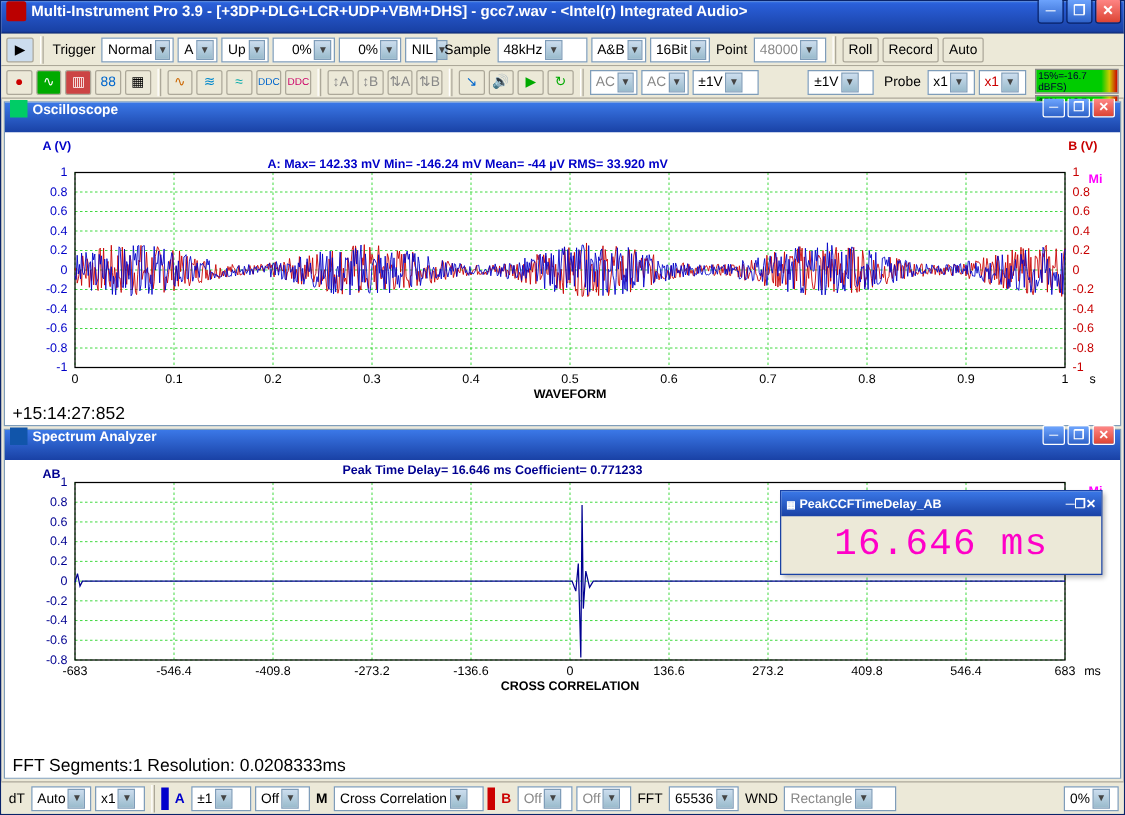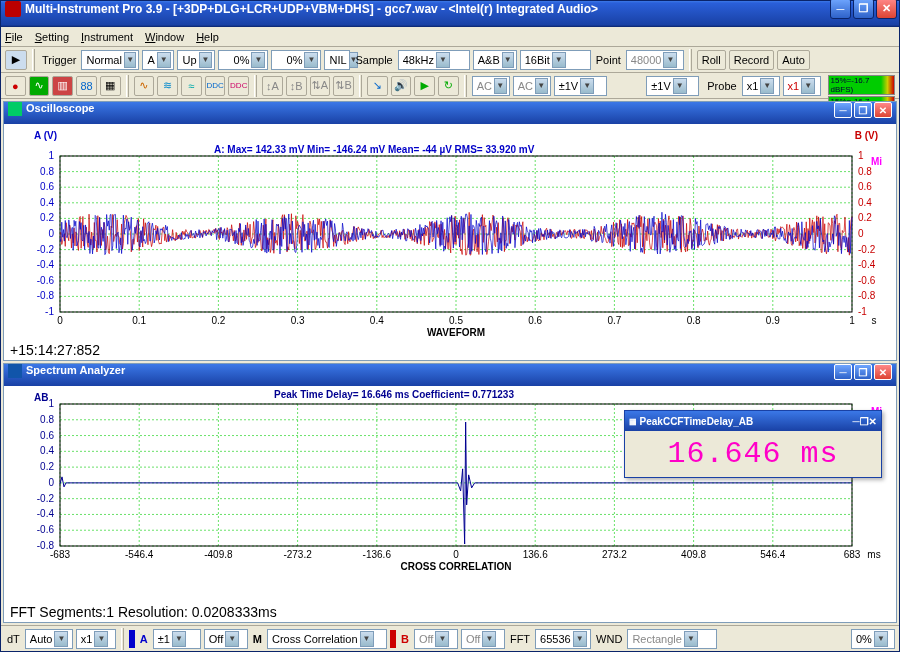--- a/index.html
+++ b/index.html
@@ -16,21 +16,21 @@
   .menubar span u { text-decoration: underline; }
   .toolbar1, .toolbar2 { height: 26px; background: #ece9d8; border-bottom: 1px solid #aca899; display: flex; align-items: center; padding: 0 4px; gap: 3px; font-size:11px; }
   .toolbar-sep { width:3px; height:22px; border-left:1px solid #fff; border-right:1px solid #aca899; margin:0 2px; }
   .btn { height: 20px; padding: 0 4px; background: #ece9d8; border: 1px solid #aca899; border-radius:2px; display:flex; align-items:center; justify-content:center; cursor:default; font-size:11px; }
   .btn.icon { width: 22px; padding:0; }
   .select { height: 20px; background: #fff; border: 1px solid #7f9db9; display: flex; align-items: center; padding: 0 2px 0 4px; font-size:11px; }
   .select .arrow { width:14px; height:16px; margin-left:2px; background: linear-gradient(#cde,#9bc); border:1px solid #7f9db9; display:flex; align-items:center; justify-content:center; font-size:8px; color:#444; }
   .lbl { font-size:11px; padding:0 2px; }
   .content { flex: 1; display: flex; flex-direction: column; padding: 2px; gap: 2px; overflow:hidden; }
   .panel { border: 1px solid #7f9db9; background: #fff; display: flex; flex-direction: column; }
-  .panel-title { height: 22px; background: linear-gradient(to bottom,#3b78e7,#1941a5); color:#fff; display:flex; align-items:flex-start; padding:0 4px; font-size:11px; font-weight:bold; }
+  .panel-title { height: 22px; background: linear-gradient(to bottom,#3b78e7,#1941a5); color:#fff; display:flex; align-items:flex-end; padding:12px 4px; font-size:11px; font-weight:bold; }
   .panel-title .picon { width:14px; height:14px; margin-right:4px; }
   .panel-title .spacer { flex:1; }
   .panel-title .pbtn { width:18px; height:16px; margin-left:2px; border:1px solid #fff; background:linear-gradient(to bottom,#6fa6ff,#2e62c9); color:#fff; font-size:10px; display:flex; align-items:center; justify-content:center; border-radius:2px; }
   .panel-title .pbtn.close { background:linear-gradient(to bottom,#f88,#d43); }
   .panel-body { flex:1; position:relative; background:#fff; }
   svg { display:block; }
   .stats-row { position:absolute; top:20px; left:210px; font-size:10px; font-weight:bold; white-space:nowrap; }
   .stats-row .a { color:#0000c8; }
   .stats-row .b { color:#c80000; }
   .axis-left-label { position:absolute; left:30px; top:6px; font-size:10px; font-weight:bold; color:#0000c8; }
@@ -55,27 +55,20 @@
   <div class="titlebar">
     <div class="icon"></div>
     <div class="title">Multi-Instrument Pro 3.9   -   [+3DP+DLG+LCR+UDP+VBM+DHS]   -   gcc7.wav   -   &lt;Intel(r) Integrated Audio&gt;</div>
     <div class="winbtns">
       <div class="winbtn">─</div>
       <div class="winbtn">❐</div>
       <div class="winbtn close">✕</div>
     </div>
   </div>
 
-  <div class="menubar">
-    <span><u>F</u>ile</span>
-    <span><u>S</u>etting</span>
-    <span><u>I</u>nstrument</span>
-    <span><u>W</u>indow</span>
-    <span><u>H</u>elp</span>
-  </div>
 
   <div class="toolbar1">
     <div class="btn icon" style="background:#cde;">▶</div>
     <div class="toolbar-sep"></div>
     <span class="lbl">Trigger</span>
     <div class="select" style="width:58px">
         <span>Normal</span>
         <span class="arrow">▼</span>
       </div>
     <div class="select" style="width:32px">
@@ -100,21 +93,21 @@
       </div>
     <span class="lbl">Sample</span>
     <div class="select" style="width:72px">
         <span>48kHz</span>
         <span class="arrow">▼</span>
       </div>
     <div class="select" style="width:44px">
         <span>A&amp;B</span>
         <span class="arrow">▼</span>
       </div>
-    <div class="select" style="width:71px">
+    <div class="select" style="width:48px">
         <span>16Bit</span>
         <span class="arrow">▼</span>
       </div>
     <span class="lbl">Point</span>
     <div class="select disabled" style="width:58px">
         <span class="disabled">48000</span>
         <span class="arrow">▼</span>
       </div>
     <div class="toolbar-sep"></div>
     <div class="btn">Roll</div>

